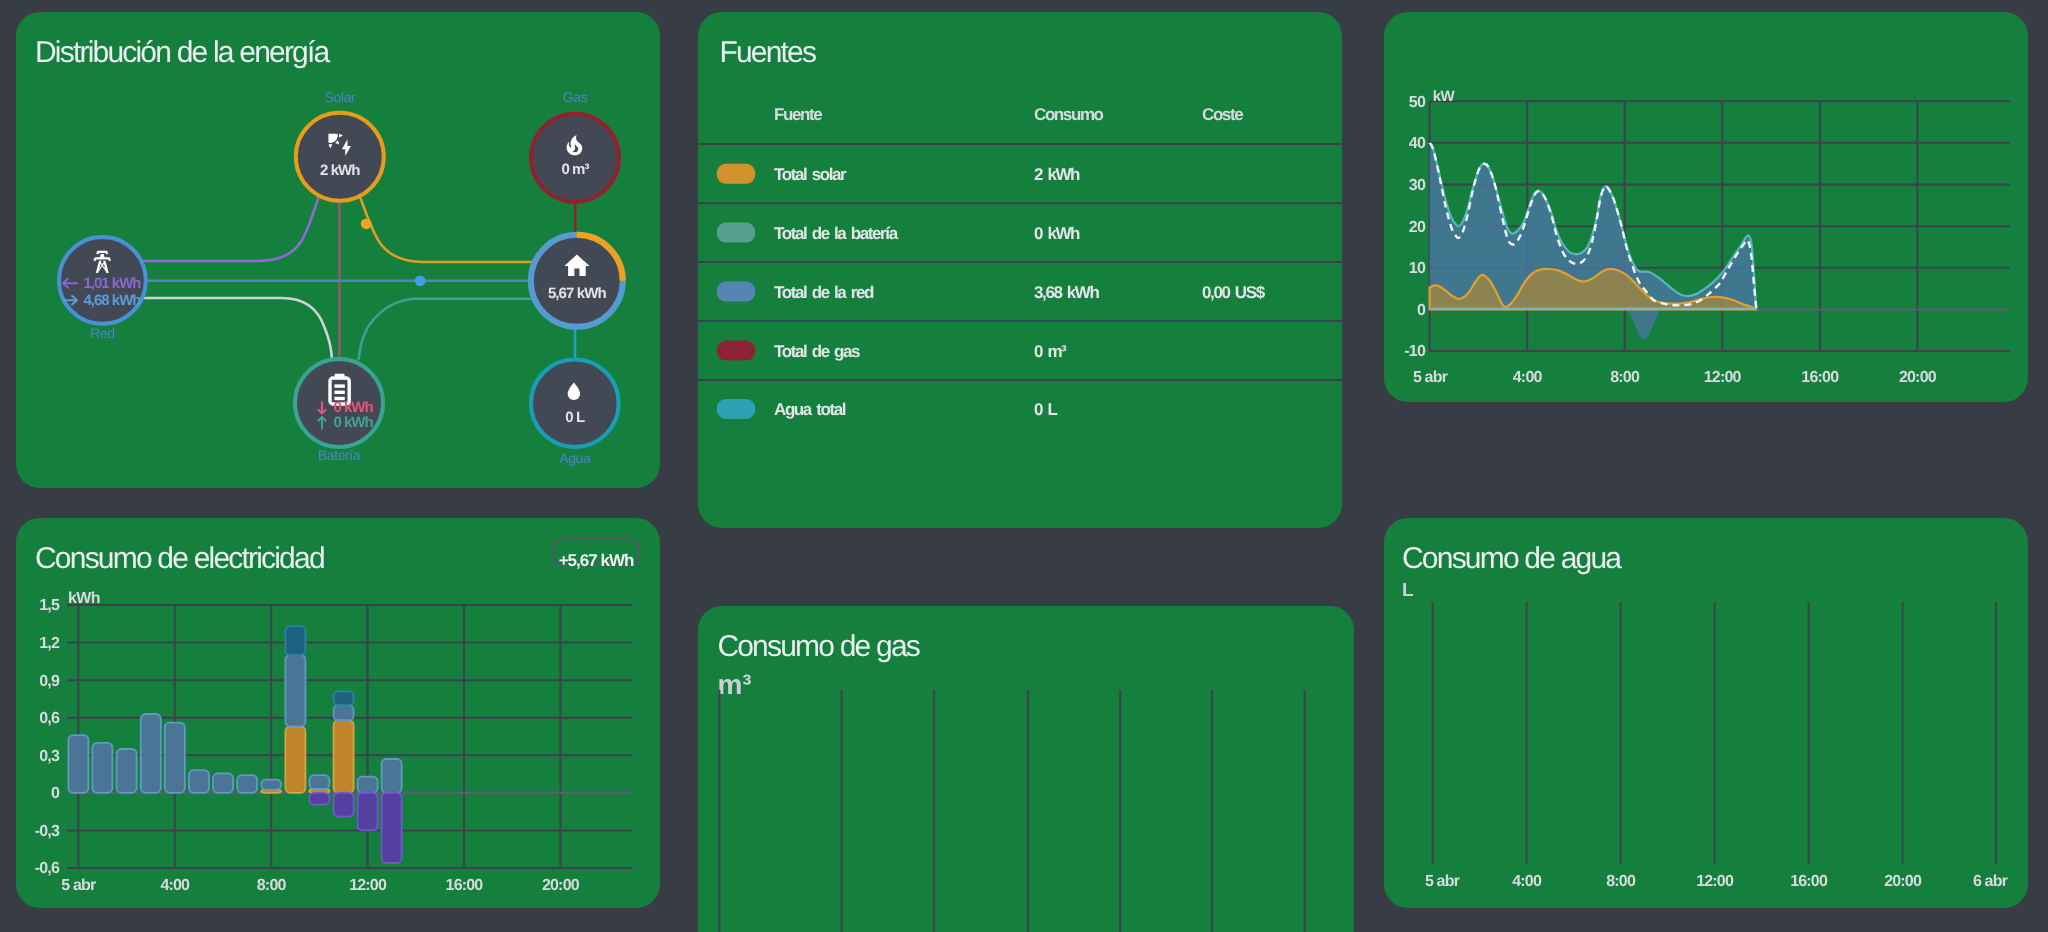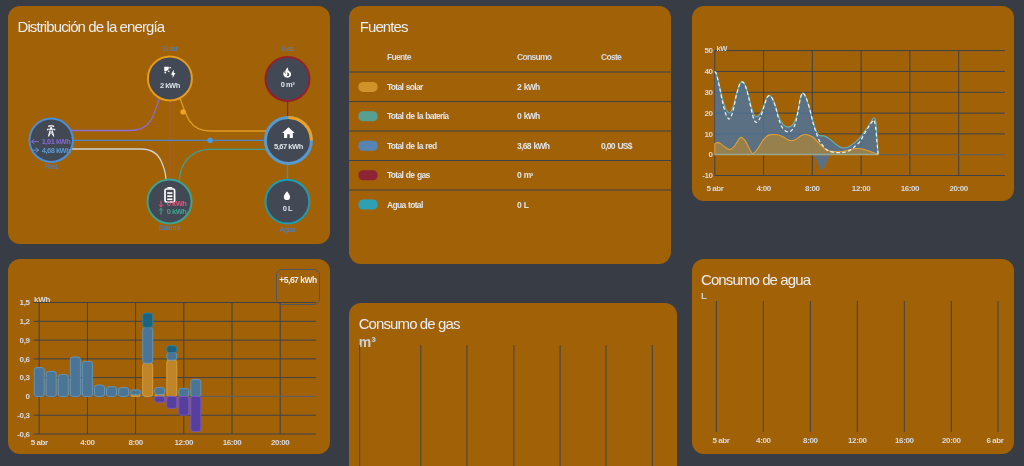--- a/index.html
+++ b/index.html
@@ -1,18 +1,18 @@
 <!DOCTYPE html>
 <html><head><meta charset="utf-8">
 <style>
 html,body{margin:0;padding:0;background:#383c45;}
 *{box-sizing:border-box;}
 body{font-family:"Liberation Sans",sans-serif;}
 .page{position:relative;width:1024px;height:466px;overflow:hidden;background:#383c45;}
-.card{position:absolute;background:#a16207;border-radius:12px;}
+.card{position:absolute;background:#15803d;border-radius:12px;}
 .title{position:absolute;left:9.5px;top:12px;font-size:15px;letter-spacing:-0.9px;color:#ecedf0;white-space:nowrap;}
 svg text{font-family:"Liberation Sans",sans-serif;}
 </style></head>
 <body>
 <div class="page">
 
 <div class="card" style="left:8px;top:6px;width:322px;height:238px;">
 <div class="title">Distribución de la energía</div>
 <svg width="322" height="238" style="position:absolute;left:0;top:0;">
 
@@ -165,21 +165,22 @@
     <text x="71.6" y="185">4:00</text>
     <text x="120.3" y="185">8:00</text>
     <text x="169.1" y="185">12:00</text>
     <text x="217.9" y="185">16:00</text>
     <text x="266.7" y="185">20:00</text>
   </g>
 </svg>
 </div>
 
 <div class="card" style="left:8px;top:259px;width:322px;height:195px;">
-<div style="position:absolute;left:268px;top:10px;width:44px;height:36px;border:1px solid #515761;border-radius:6px;color:#eceef0;font-size:8.5px;font-weight:bold;letter-spacing:-0.5px;text-align:center;line-height:21px;">+5,67 kWh</div>
+<div class="title">Consumo de electricidad</div>
+<div style="position:absolute;left:268px;top:10px;width:44px;height:14px;border:1px solid #515761;border-radius:6px;color:#eceef0;font-size:8.5px;font-weight:bold;letter-spacing:-0.5px;text-align:center;line-height:21px;">+5,67 kWh</div>
 <svg width="322" height="195" style="position:absolute;left:0;top:0;">
   <g stroke="#3c414b" stroke-width="1">
     <line x1="25.5" y1="43.5" x2="308" y2="43.5"></line>
     <line x1="25.5" y1="62.3" x2="308" y2="62.3"></line>
     <line x1="25.5" y1="81.1" x2="308" y2="81.1"></line>
     <line x1="25.5" y1="99.9" x2="308" y2="99.9"></line>
     <line x1="25.5" y1="118.6" x2="308" y2="118.6"></line>
     <line x1="25.5" y1="156.2" x2="308" y2="156.2"></line>
     <line x1="25.5" y1="175" x2="308" y2="175"></line>
     <line x1="31.2" y1="43.5" x2="31.2" y2="175"></line>

